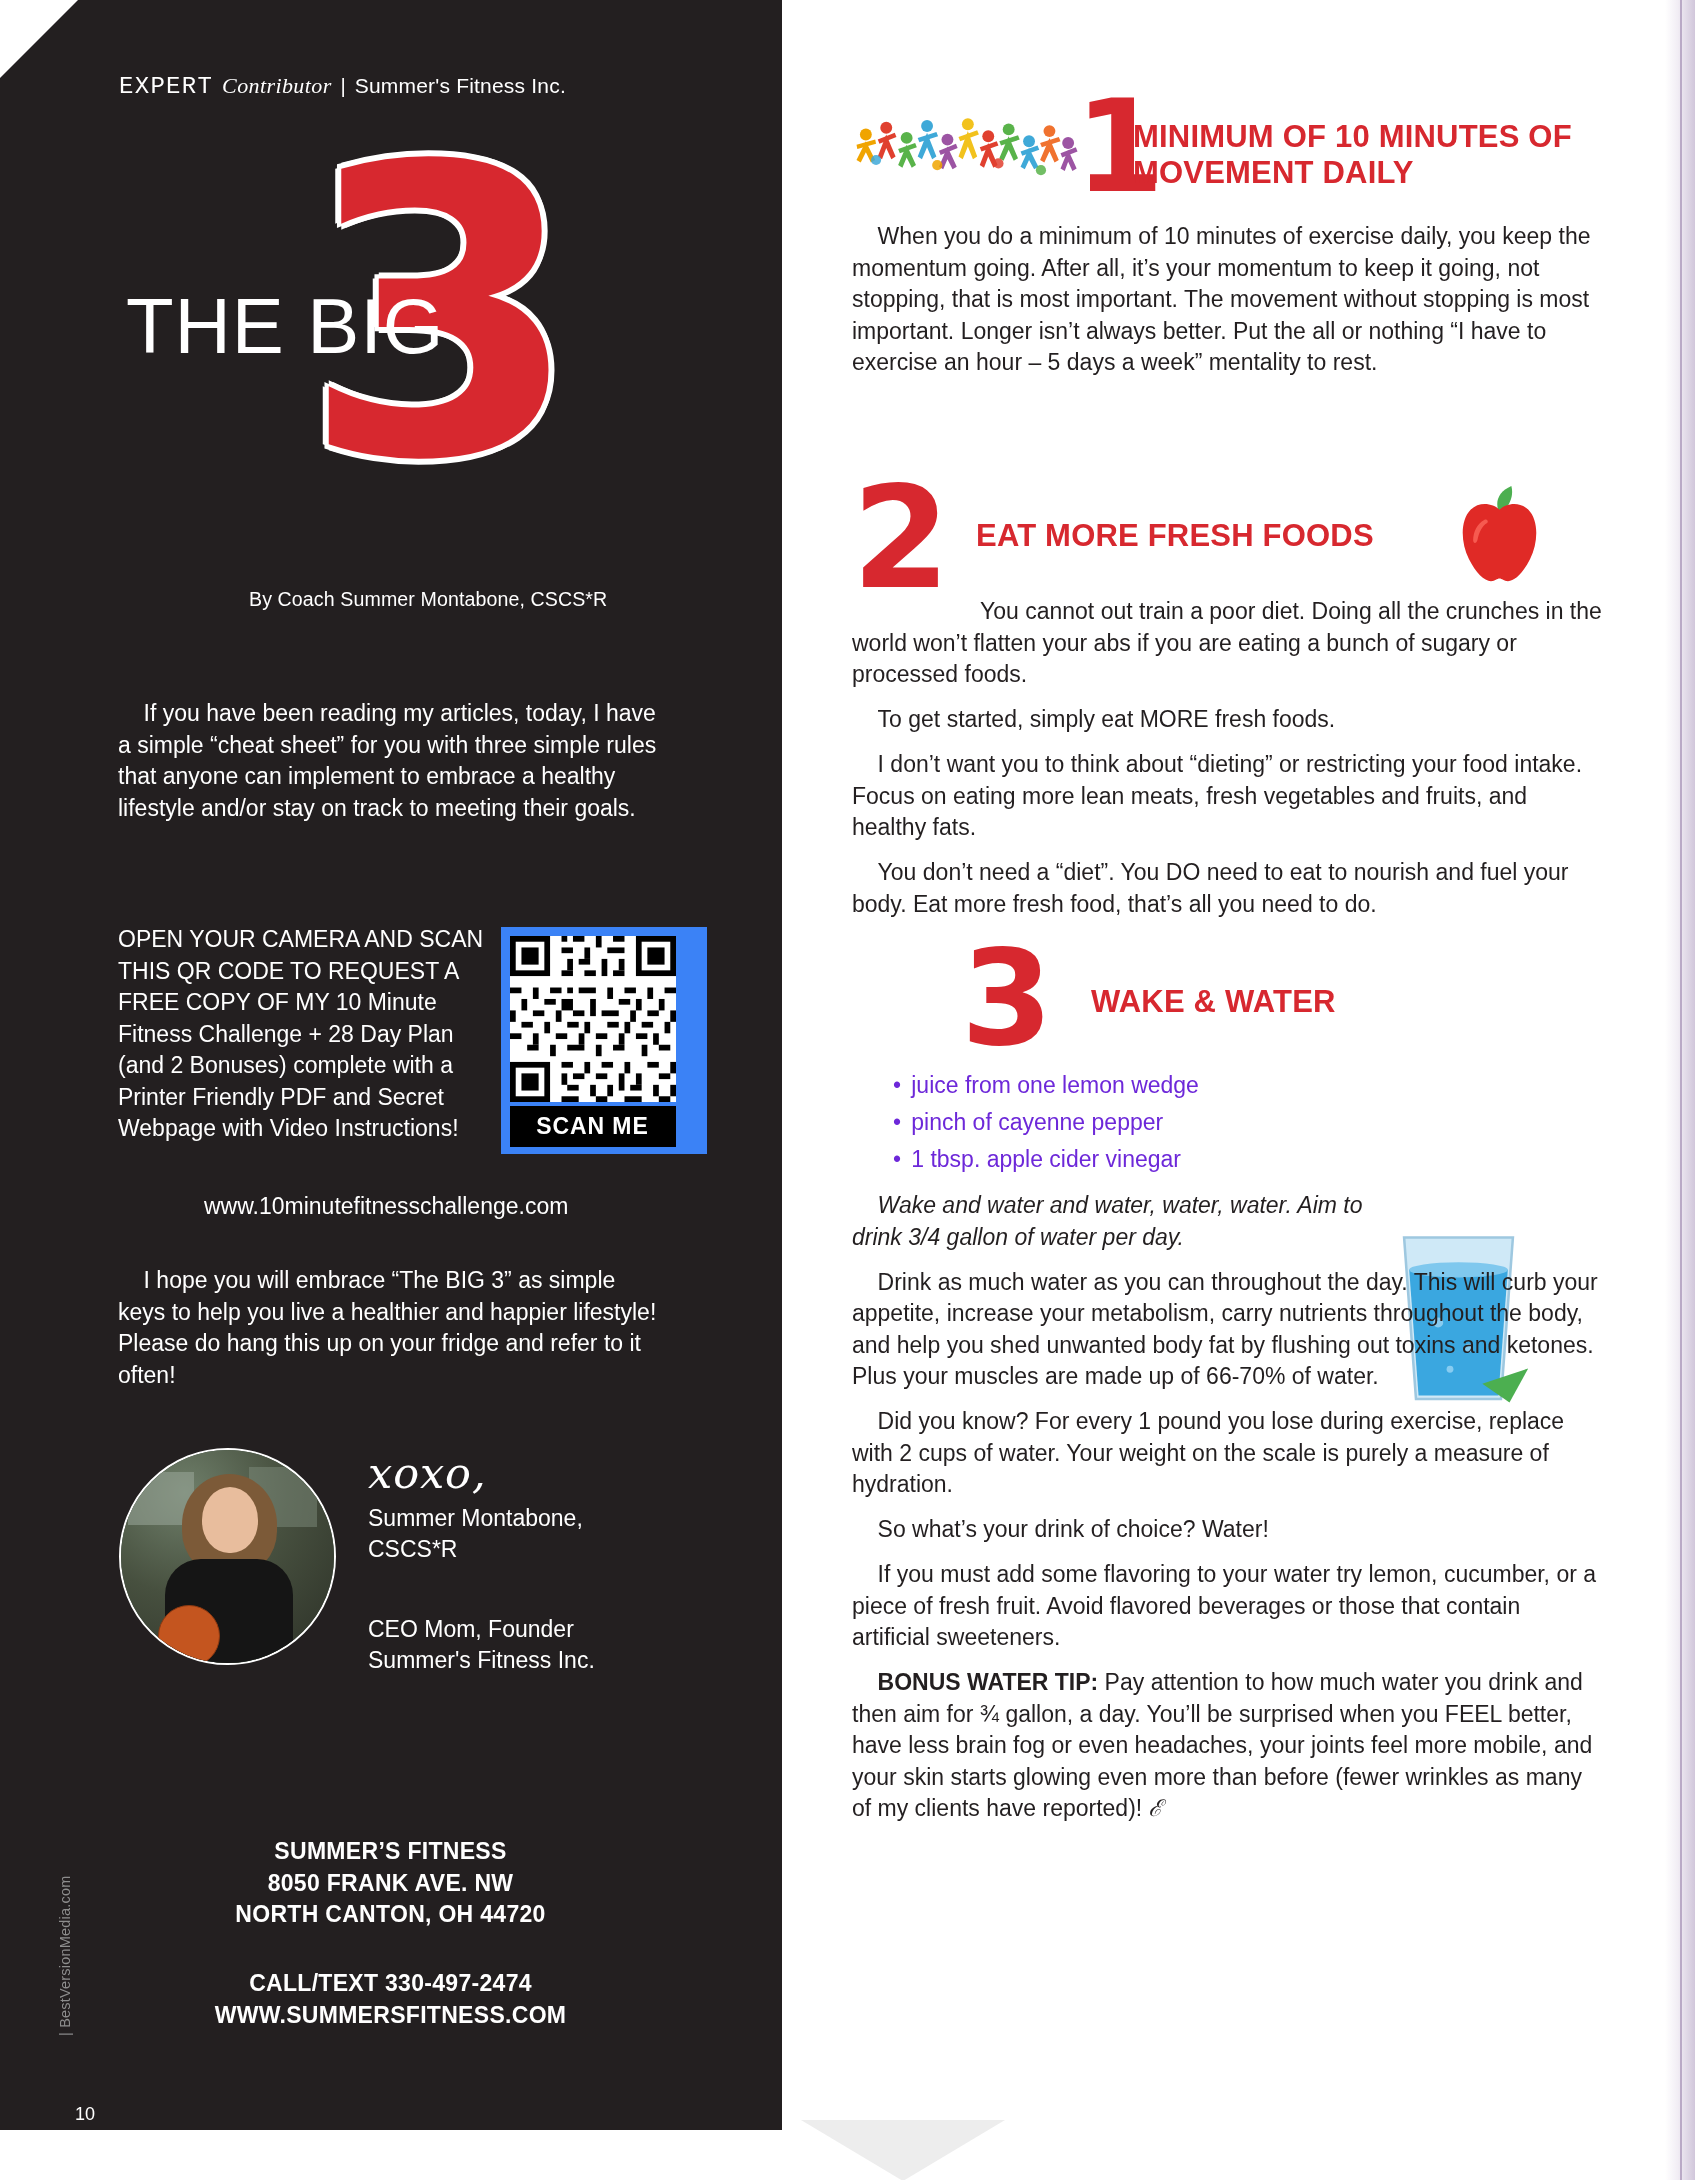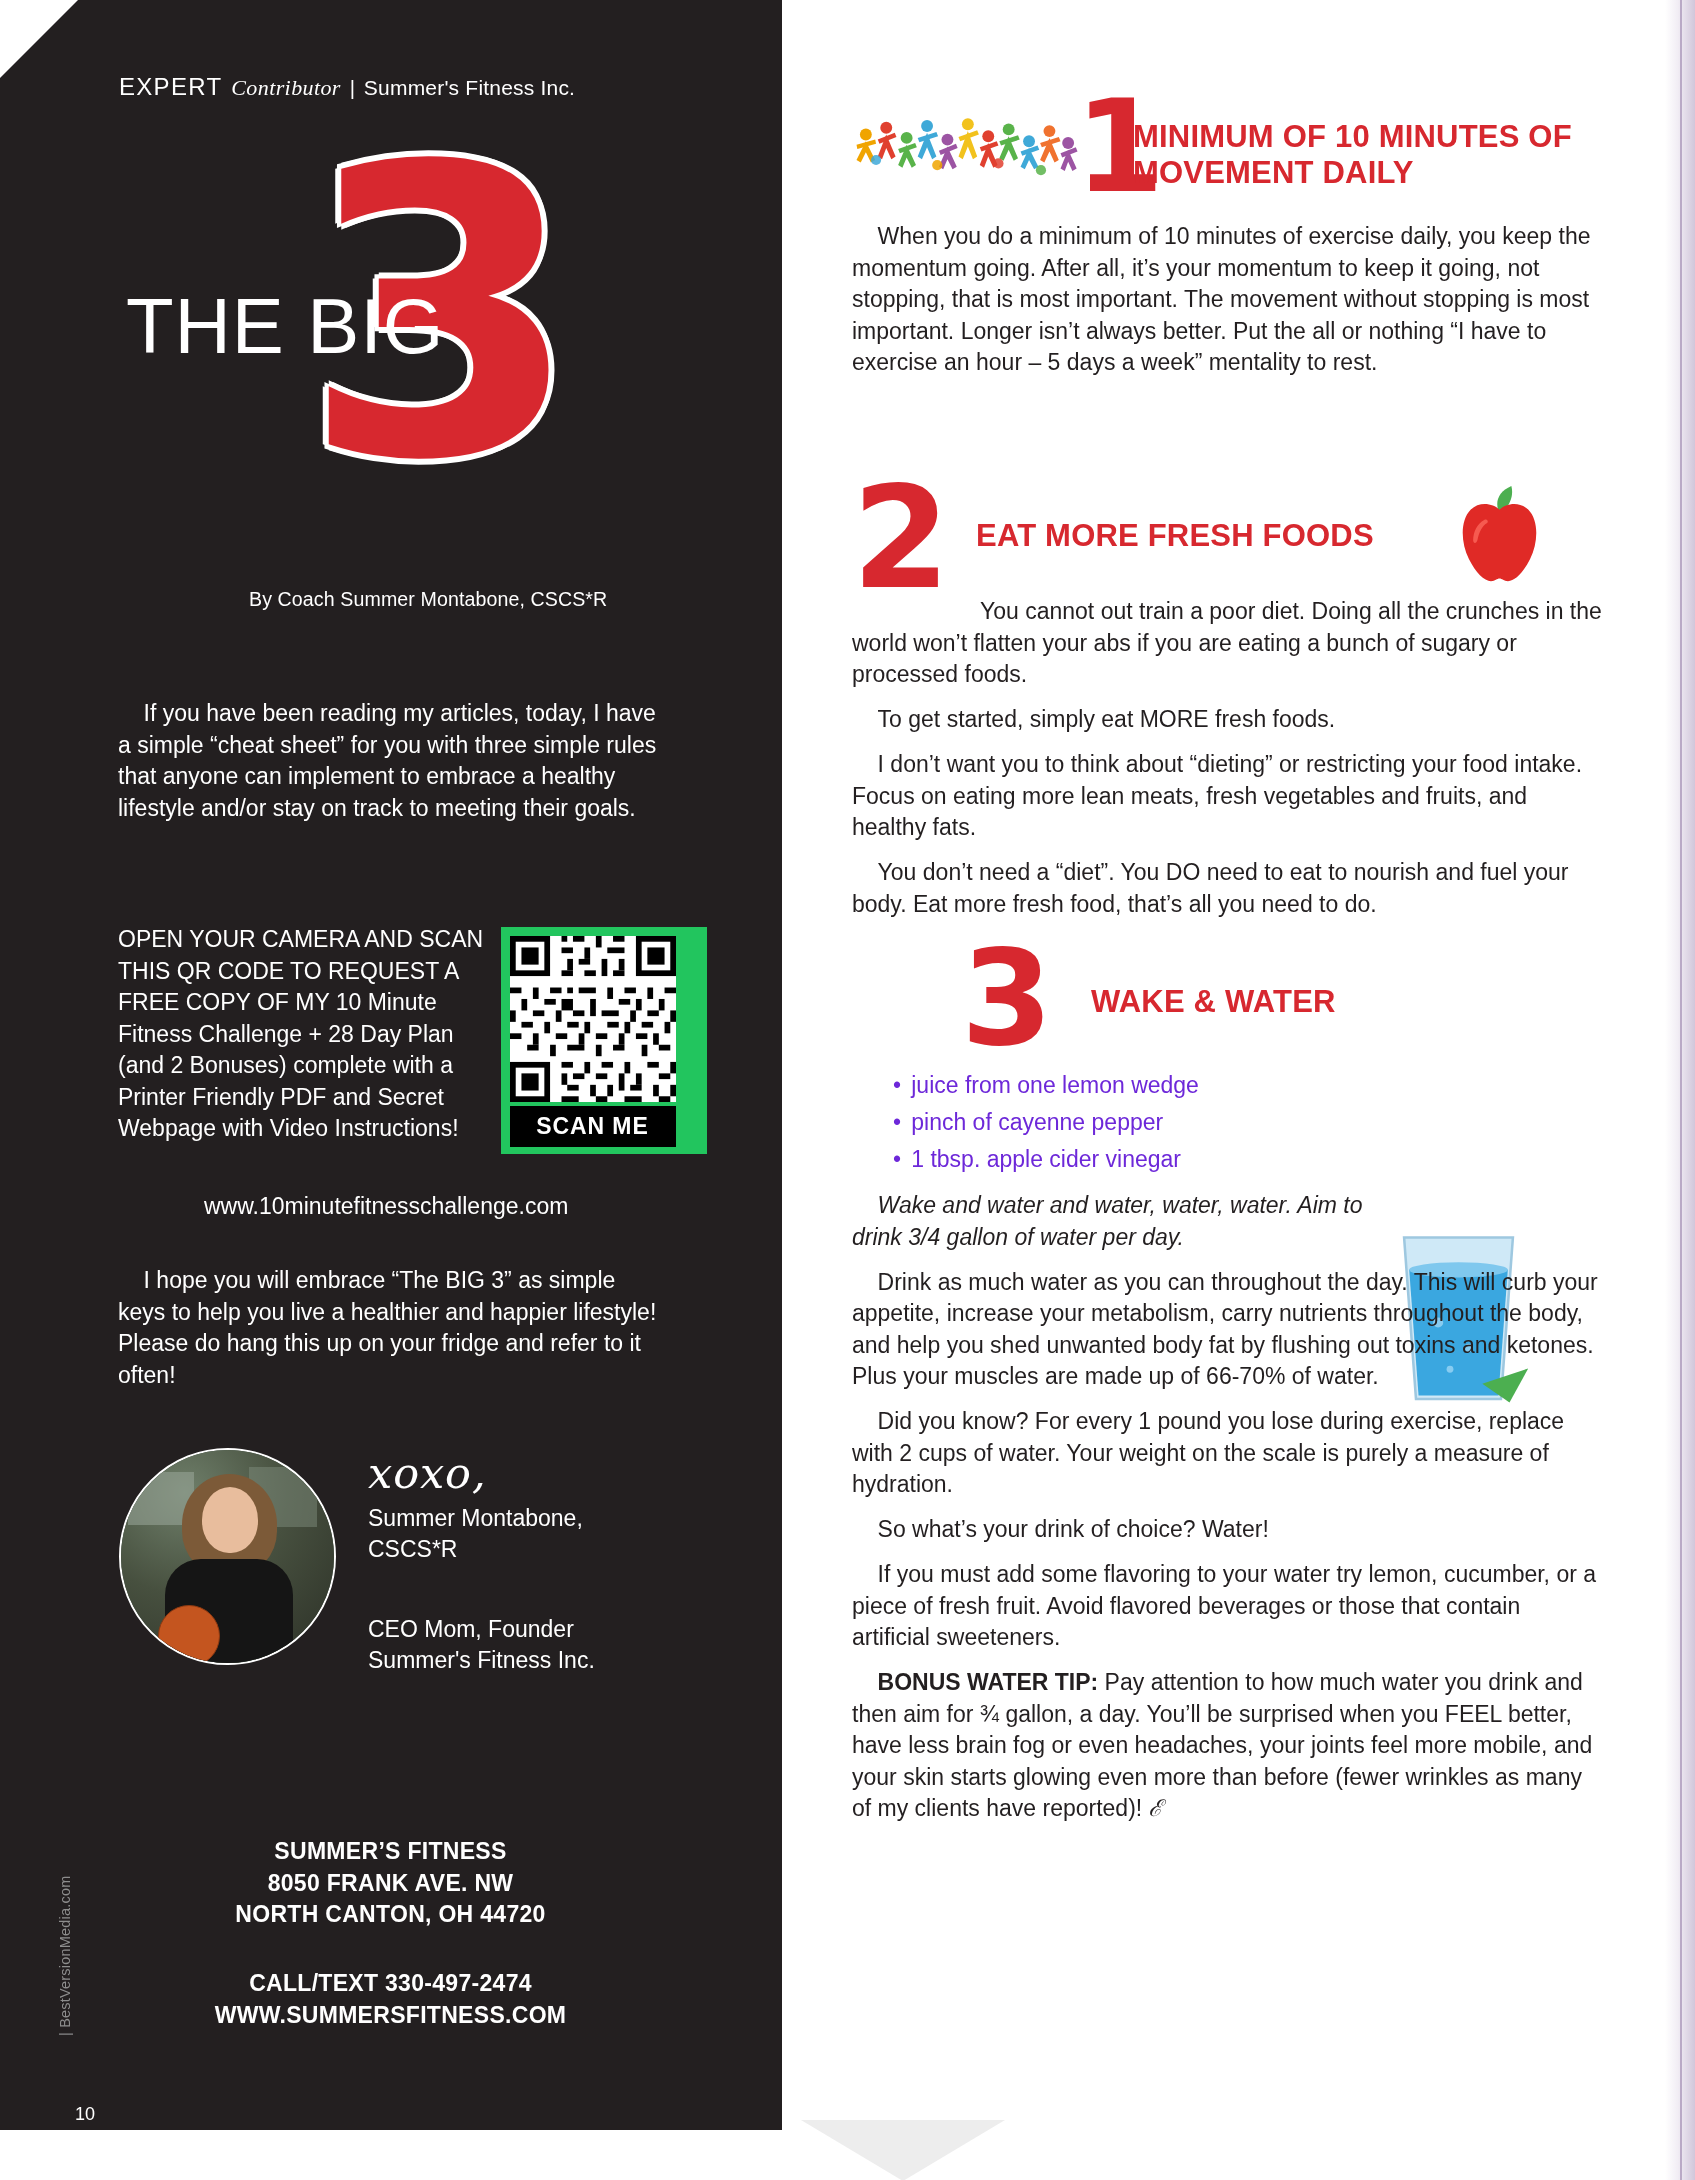--- a/index.html
+++ b/index.html
@@ -95,21 +95,21 @@
 
   
   .expert-header {
     position: absolute;
     left: 119px;
     top: 73px;
     color: #ffffff;
     white-space: nowrap;
   }
   .expert-header .expert {
-    font-family: Liberation Sans, sans-serif;
+    font-family: Liberation Mono, monospace;
     font-size: 24px;
     letter-spacing: 1.3px;
     margin-top: 12px;
   }
   .expert-header .contrib {
     font-family: "Liberation Serif", serif;
     font-style: italic;
     font-size: 22px;
     letter-spacing: 0.4px;
     margin-left: 5.1px;
@@ -186,21 +186,21 @@
     width: 477px;
     color: #ffffff;
     font-size: 23px;
   }
   .qr-box {
     position: absolute;
     left: 501px;
     top: 927px;
     width: 206px;
     height: 227px;
-    background: #22c55e;
+    background: #3b82f6;
     padding: 0;
   }
   .qr-code {
     position: absolute;
     left: 8.5px;
     top: 8.5px;
     width: 166px;
     height: 166px;
   }
   .qr-scan {

